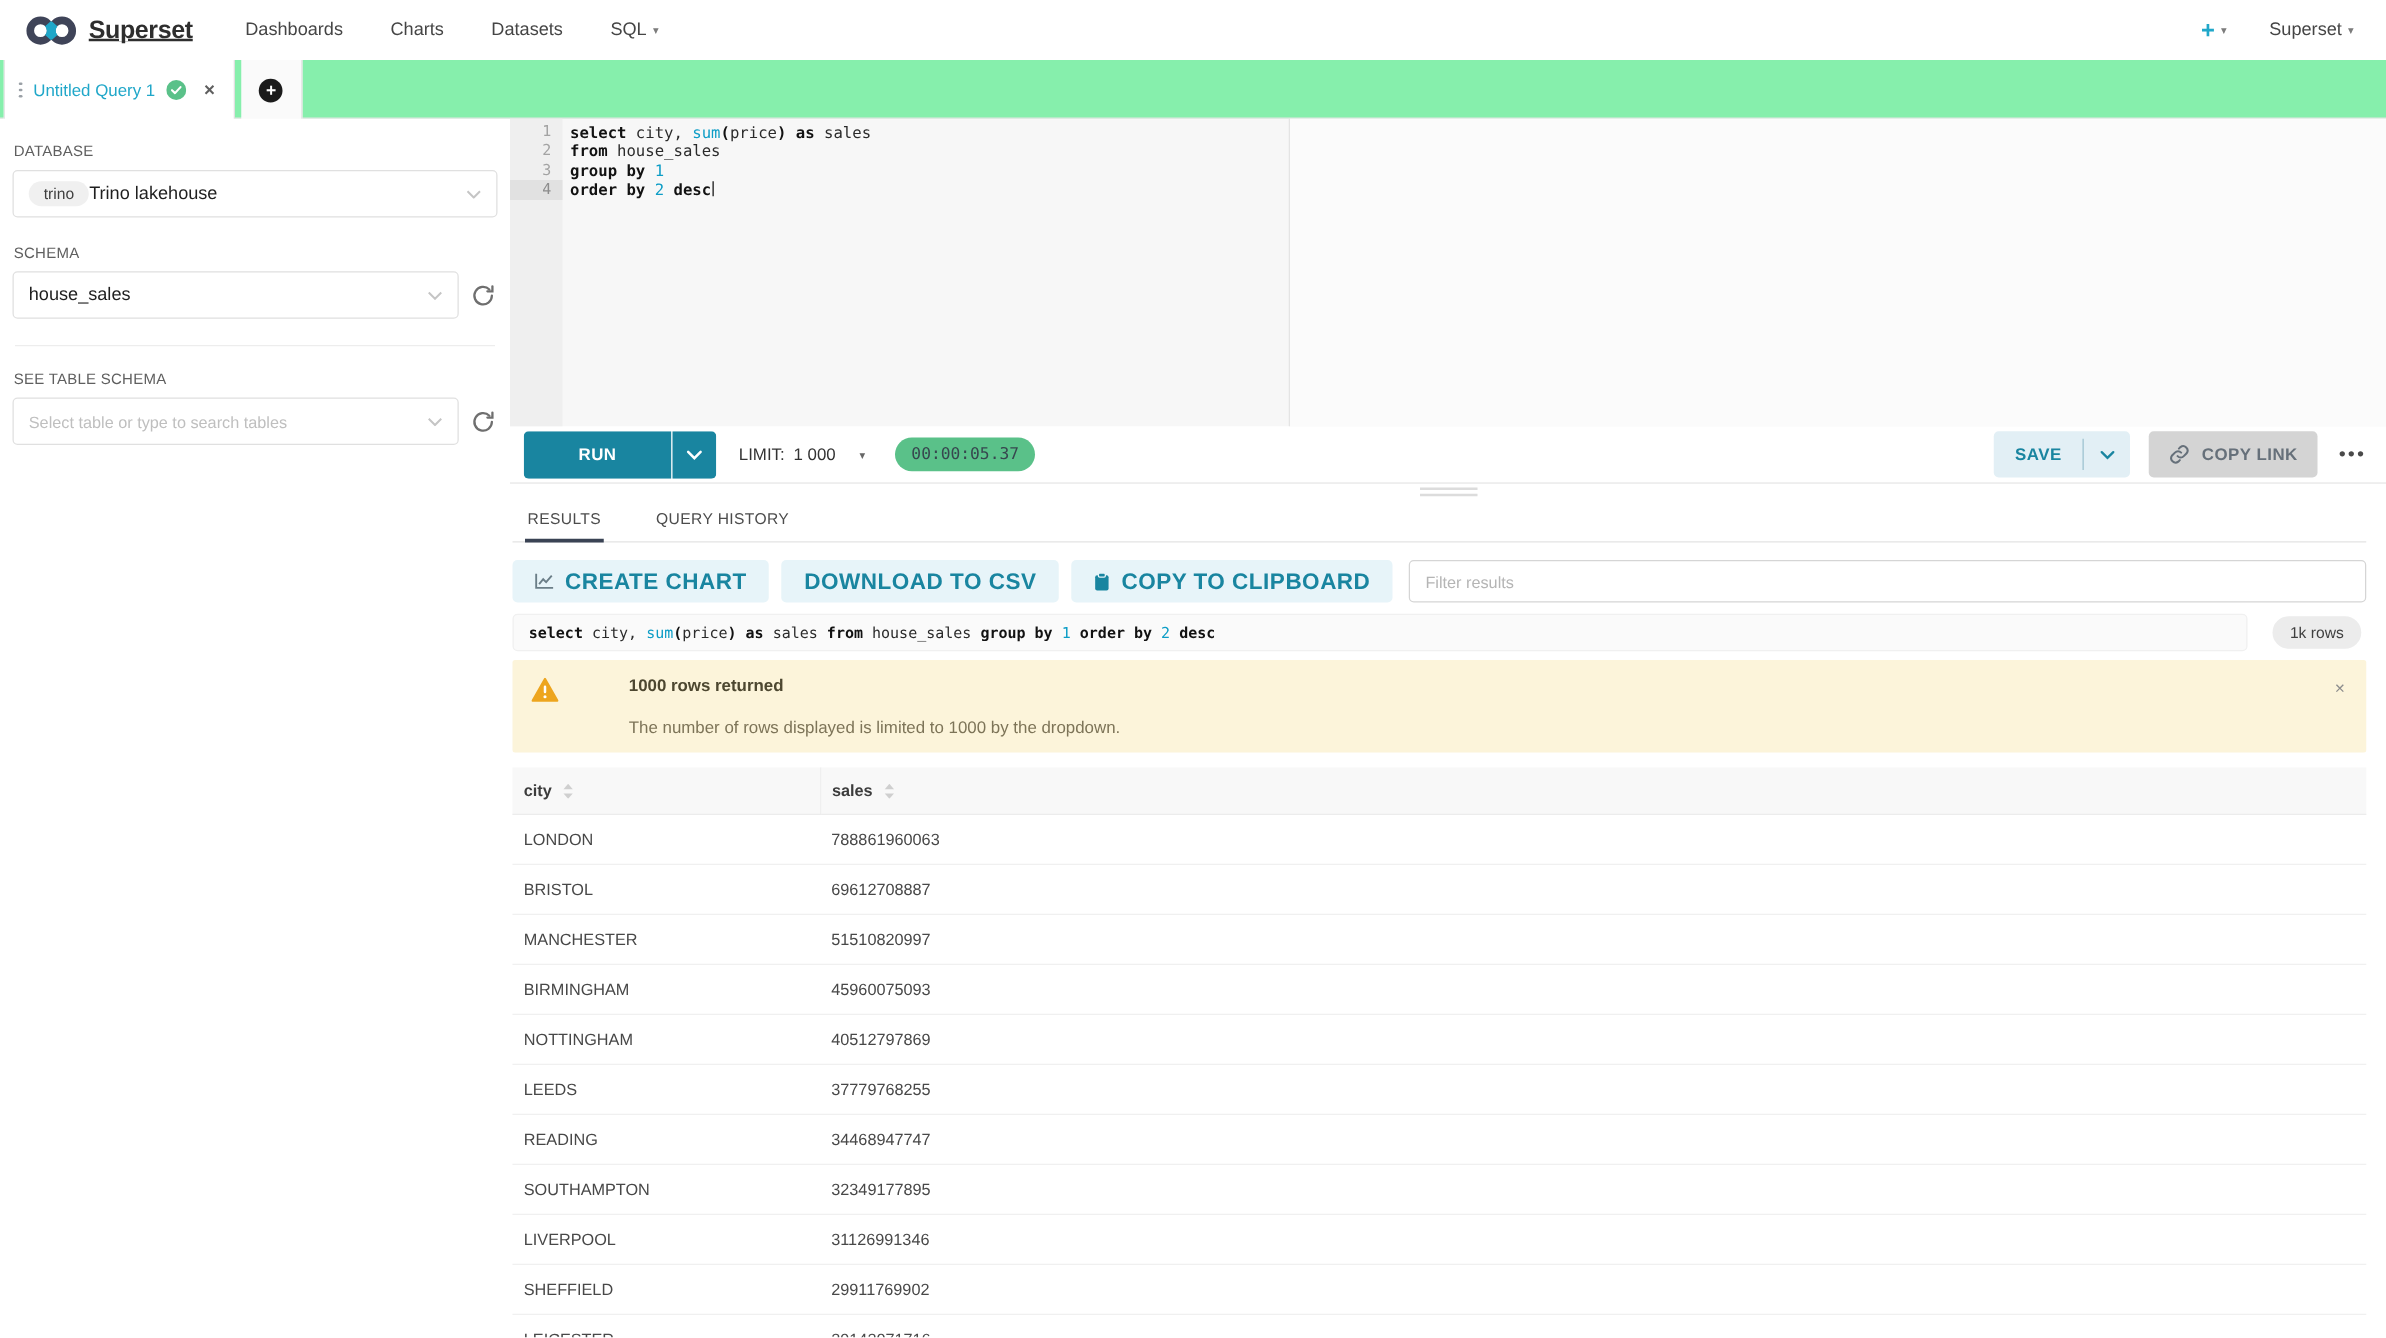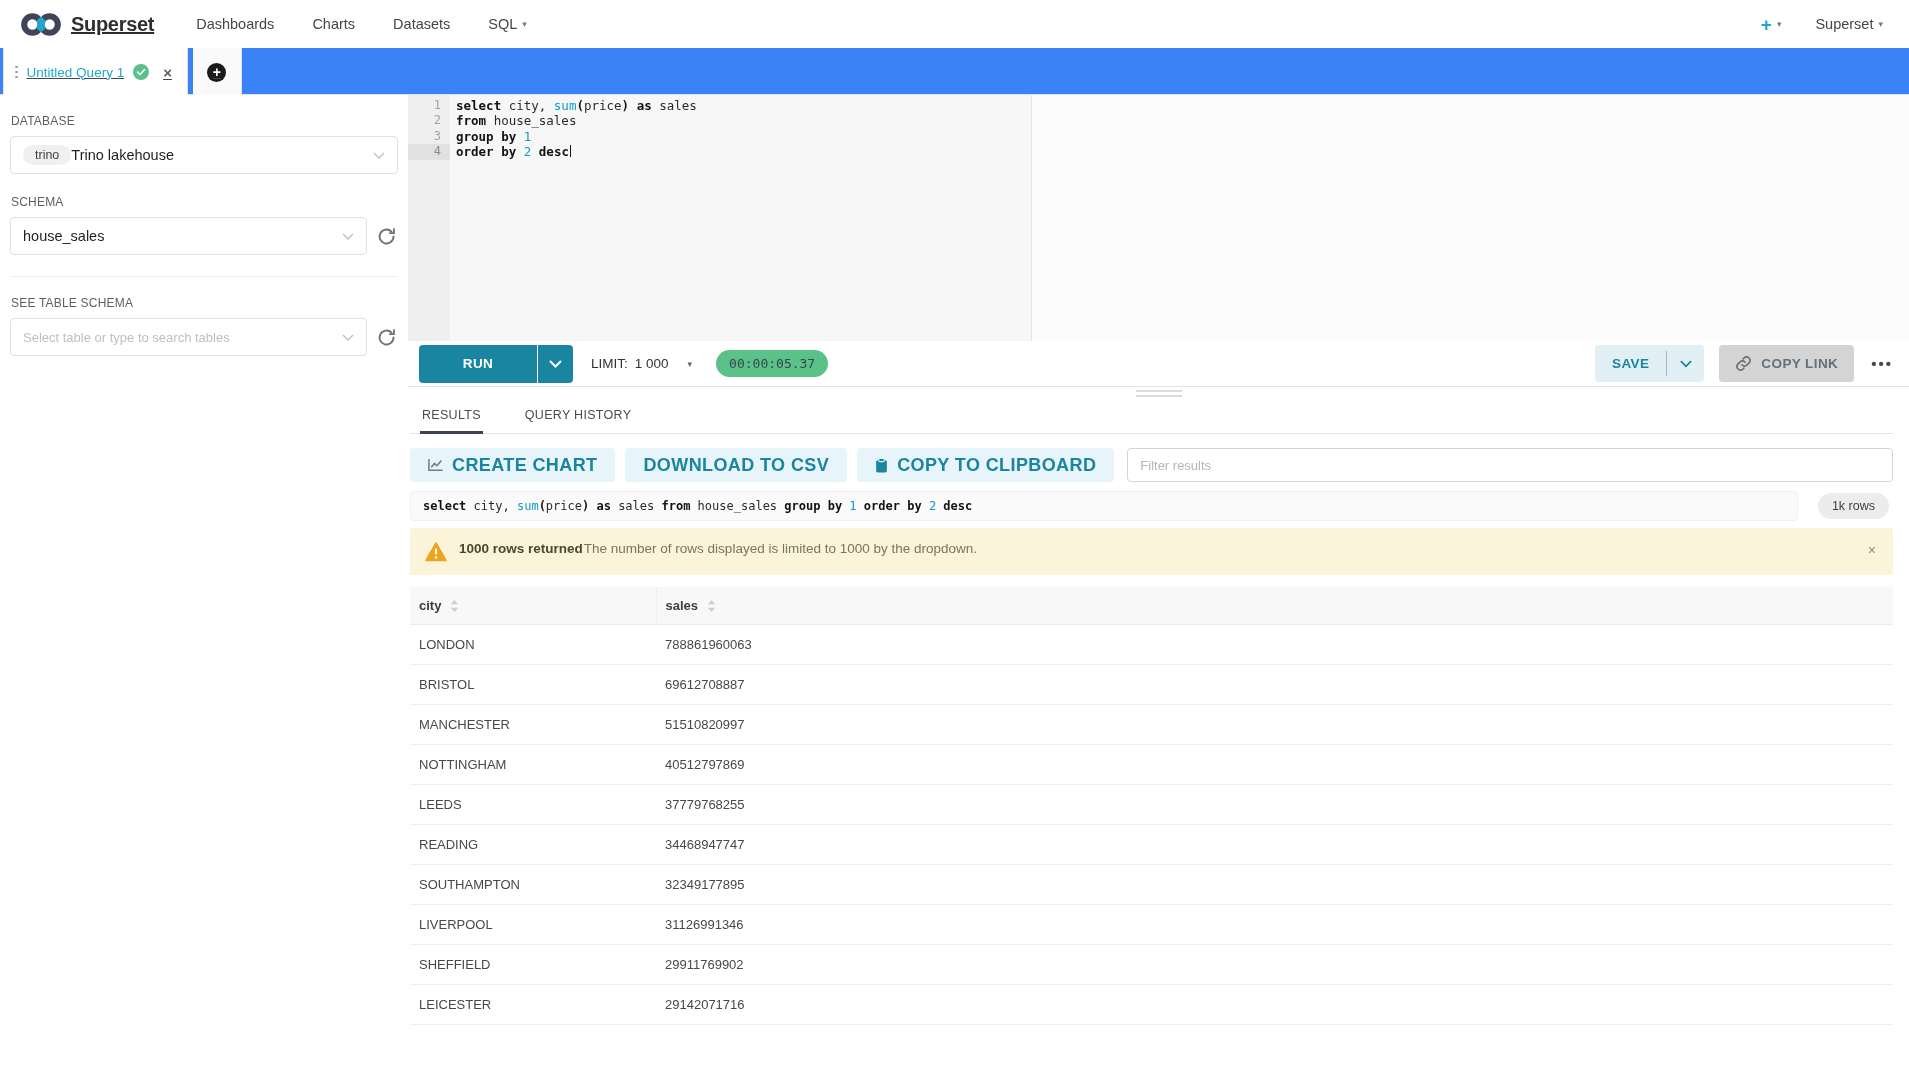--- a/index.html
+++ b/index.html
@@ -17,21 +17,21 @@
   .brand{display:flex;align-items:center;gap:9px;margin-right:42px;}
   .brand-name{font-size:20px;font-weight:bold;color:#2e2e2e;letter-spacing:-.3px;text-decoration:underline;}
   .nav-item{font-size:14.5px;color:#454545;margin-right:38px;cursor:pointer;display:flex;align-items:center;}
   .caret{font-size:9px;color:#7c7c7c;margin-left:5px;}
   .nav-right{margin-left:auto;display:flex;align-items:center;gap:34px;}
   .plus-btn{display:flex;align-items:center;cursor:pointer;}
   .plus-glyph{color:var(--primary);font-size:19px;font-weight:bold;line-height:1;}
   .settings{font-size:14.5px;color:#454545;display:flex;align-items:center;cursor:pointer;}
 
   
-  .tabbar{height:47px;background:#3b82f6;border-bottom:1px solid #e3e3e3;display:flex;align-items:stretch;text-decoration:underline;}
+  .tabbar{height:47px;background:#86efac;border-bottom:1px solid #e3e3e3;display:flex;align-items:stretch;}
   .qtab{margin-left:3px;height:48px;background:#fff;border-left:1px solid #e6e6e6;border-right:1px solid #e0e0e0;
     display:flex;align-items:center;gap:9px;padding:0 15px 0 11px;}
   .vdots{display:flex;flex-direction:column;gap:2.5px;}
   .vdots i{width:2.6px;height:2.6px;border-radius:50%;background:#9aa0a6;}
   .qtab-label{font-size:13.5px;color:var(--primary);}
   .qtab-close{color:#5f5f5f;font-size:15px;font-weight:bold;margin-left:5px;cursor:pointer;}
   .add-tab-box{width:49px;height:48px;margin-left:5px;background:#fafafa;border-right:1px solid #e2e2e2;
     display:flex;align-items:center;justify-content:center;}
   .add-circle{width:19px;height:19px;border-radius:50%;background:#1b1b1b;color:#fff;display:flex;
     align-items:center;justify-content:center;font-size:14px;font-weight:bold;line-height:1;cursor:pointer;padding-bottom:1px;}
@@ -105,21 +105,21 @@
   .filter-input{flex:1;height:34px;border:1px solid #d5d5d5;border-radius:4px;padding:0 12px;font-size:13px;
     color:#333;margin-left:3px;font-family:inherit;outline:none;}
   .filter-input::placeholder{color:#b5b5b5;}
   .preview-row{display:flex;align-items:center;gap:20px;margin-top:9px;}
   .preview-box{flex:1;height:30px;background:#fafafa;border:1px solid #f0f0f0;border-radius:4px;
     display:flex;align-items:center;padding:0 12px;font-family:"DejaVu Sans Mono","Liberation Mono",monospace;
     font-size:12px;white-space:pre;overflow:hidden;}
   .rows-badge{background:#ececec;border-radius:14px;padding:6px 14px;font-size:12.5px;color:#3f3f3f;flex:none;margin-right:4px;}
   .alert{margin-top:7px;background:var(--warning-bg);border-radius:2px;display:flex;gap:12px;
     padding:13px 15px;position:relative;}
-  .alert-content{display:flex;flex-direction:row;gap:1px;}
+  .alert-content{display:flex;flex-direction:column;gap:18px;margin-left:44px;}
   .alert-title{font-size:13.5px;font-weight:bold;color:#4d4730;}
   .alert-msg{font-size:13.5px;color:#7d7458;}
   .alert-close{position:absolute;right:17px;top:15px;color:#8c8c8c;font-size:14px;cursor:pointer;line-height:1;}
   .result-table{margin-top:12px;width:100%;border-collapse:collapse;font-size:13px;color:#484848;table-layout:fixed;}
   .result-table th{width:auto;background:#f8f8f8;text-align:left;font-weight:bold;color:#3c3c3c;
     padding:11px 8px 11px 9px;border-bottom:1px solid #ececec;cursor:pointer;}
   .result-table th:first-child{width:246px;border-right:1px solid #efefef;}
   .result-table th .th-inner{display:flex;align-items:center;gap:9px;}
   .result-table td{padding:12px 8px 12px 9px;border-bottom:1px solid #f0f0f0;}
 </style>
@@ -388,20 +388,24 @@
             </tr>
             <tr>
               <td>BRISTOL</td>
               <td>69612708887</td>
             </tr>
             <tr>
               <td>MANCHESTER</td>
               <td>51510820997</td>
             </tr>
             <tr>
+              <td>BIRMINGHAM</td>
+              <td>45960075093</td>
+            </tr>
+            <tr>
               <td>NOTTINGHAM</td>
               <td>40512797869</td>
             </tr>
             <tr>
               <td>LEEDS</td>
               <td>37779768255</td>
             </tr>
             <tr>
               <td>READING</td>
               <td>34468947747</td>

